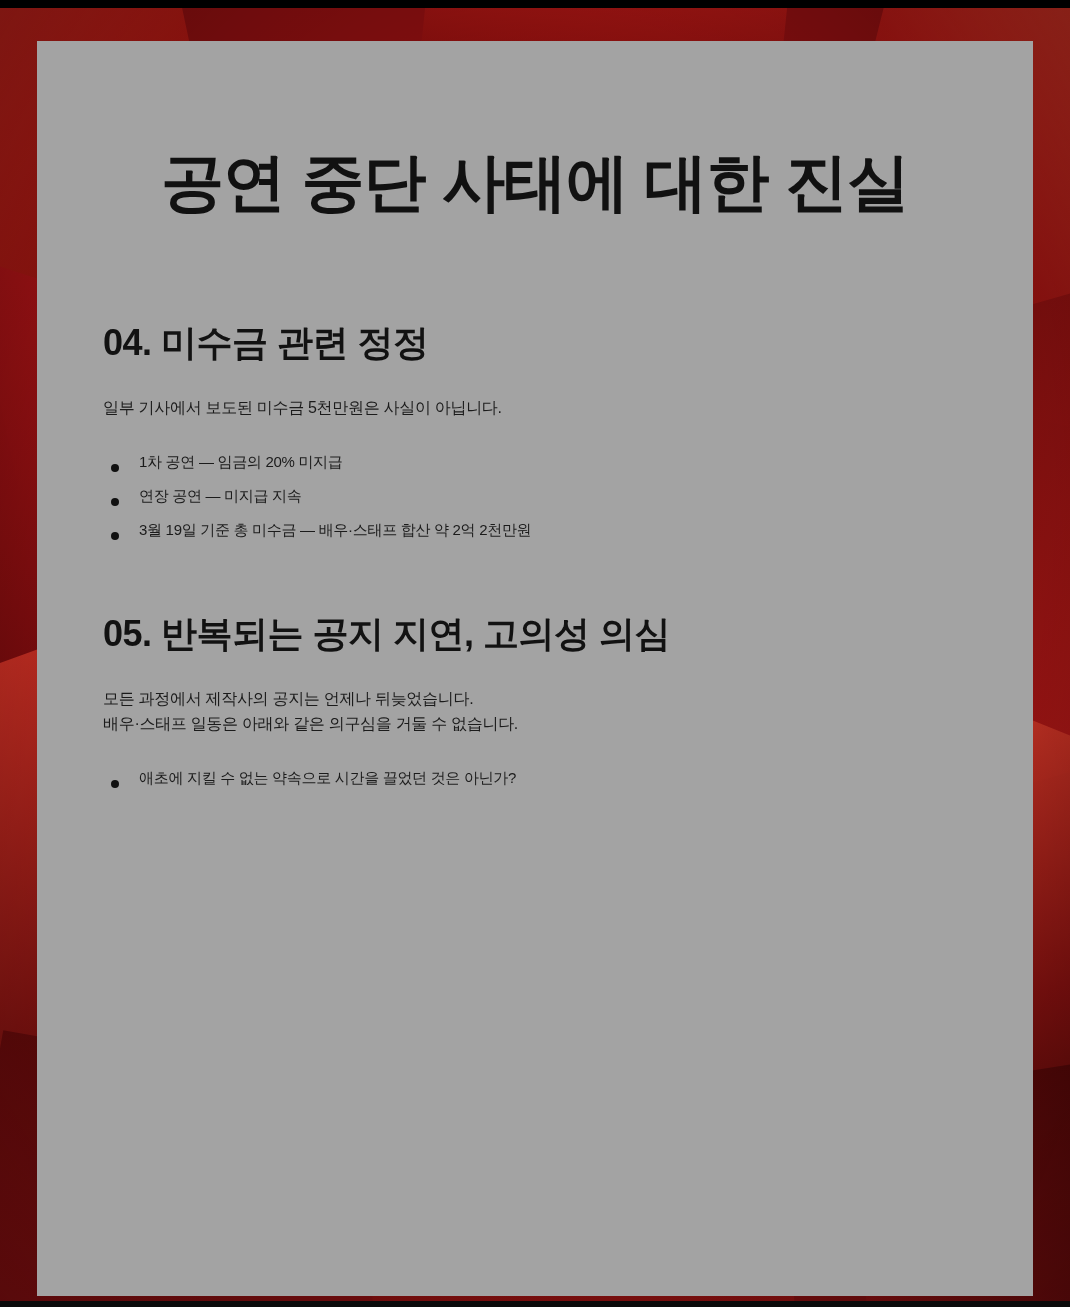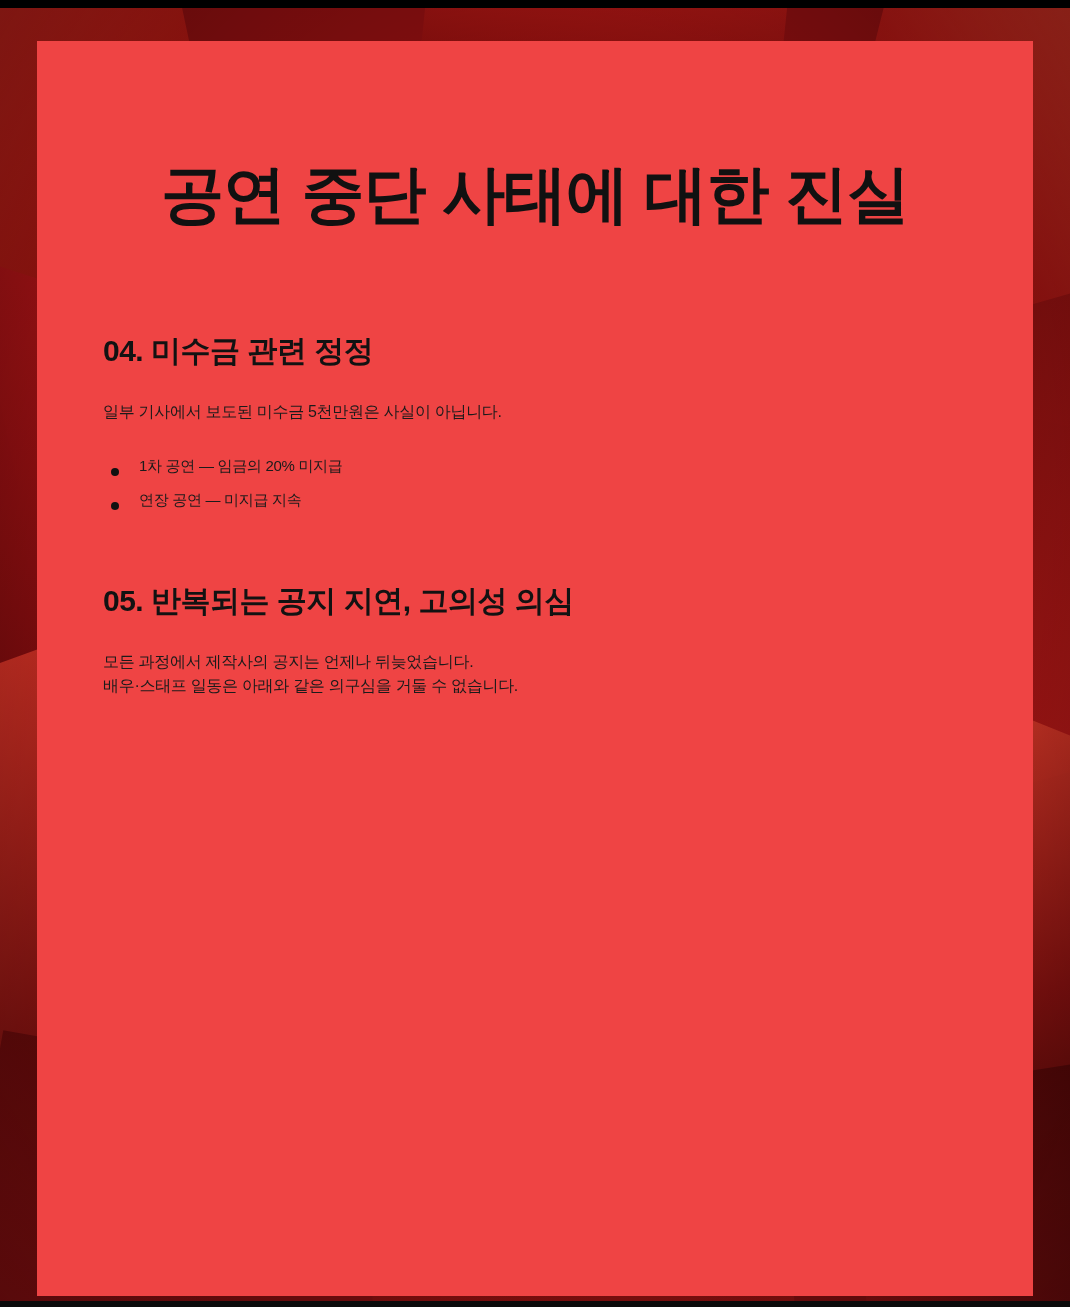--- a/index.html
+++ b/index.html
@@ -96,23 +96,23 @@
     background: #0b0b0b;
   }
 
   
   .card {
     position: absolute;
     left: 37px;
     top: 41px;
     width: 996px;
     height: 1255px;
-    background: #ef4444;
+    background: #a3a3a3;
     box-sizing: border-box;
-    padding: 12px 62px;
+    padding: 0 62px;
     overflow: hidden;
   }
 
   .doc-title {
     margin: 0;
     padding-top: 104px;
     text-align: center;
     font-size: 63px;
     line-height: 1.18;
     font-weight: 700;
@@ -122,21 +122,21 @@
   }
 
   .section {
     margin-top: 0;
   }
   .section-1 { padding-top: 100px; }
   .section-2 { padding-top: 58px; }
 
   .section-heading {
     margin: 0 0 28px 0;
-    font-size: 30px;
+    font-size: 36px;
     font-weight: 700;
     color: #121212;
     letter-spacing: -0.5px;
     padding-left: 4px;
   }
 
   .section-para {
     margin: 0;
     font-size: 16px;
     line-height: 1.55;
@@ -201,24 +201,28 @@
 <div class="card">
 
   <h1 class="doc-title">공연 중단 사태에 대한 진실</h1>
 
   <div class="section section-1">
     <h2 class="section-heading">04. 미수금 관련 정정</h2>
     <p class="section-para">일부 기사에서 보도된 미수금 5천만원은 사실이 아닙니다.</p>
     <ul class="bullets">
       <li><span>1차 공연 — 임금의 20% 미지급</span></li>
       <li><span>연장 공연 — 미지급 지속</span></li>
+      <li><span>3월 19일 기준 총 미수금 — 배우·스태프 합산 약 2억 2천만원</span></li>
     </ul>
   </div>
 
   <div class="section section-2">
     <h2 class="section-heading">05. 반복되는 공지 지연, 고의성 의심</h2>
     <p class="section-para">모든 과정에서 제작사의 공지는 언제나 뒤늦었습니다.</p>
     <p class="section-para">배우·스태프 일동은 아래와 같은 의구심을 거둘 수 없습니다.</p>
     <ul class="bullets spaced">
+      <li>
+        <span>애초에 지킬 수 없는 약속으로 시간을 끌었던 것은 아닌가?</span>
+      </li>
     </ul>
   </div>
 
 </div>
 
 </body></html>

